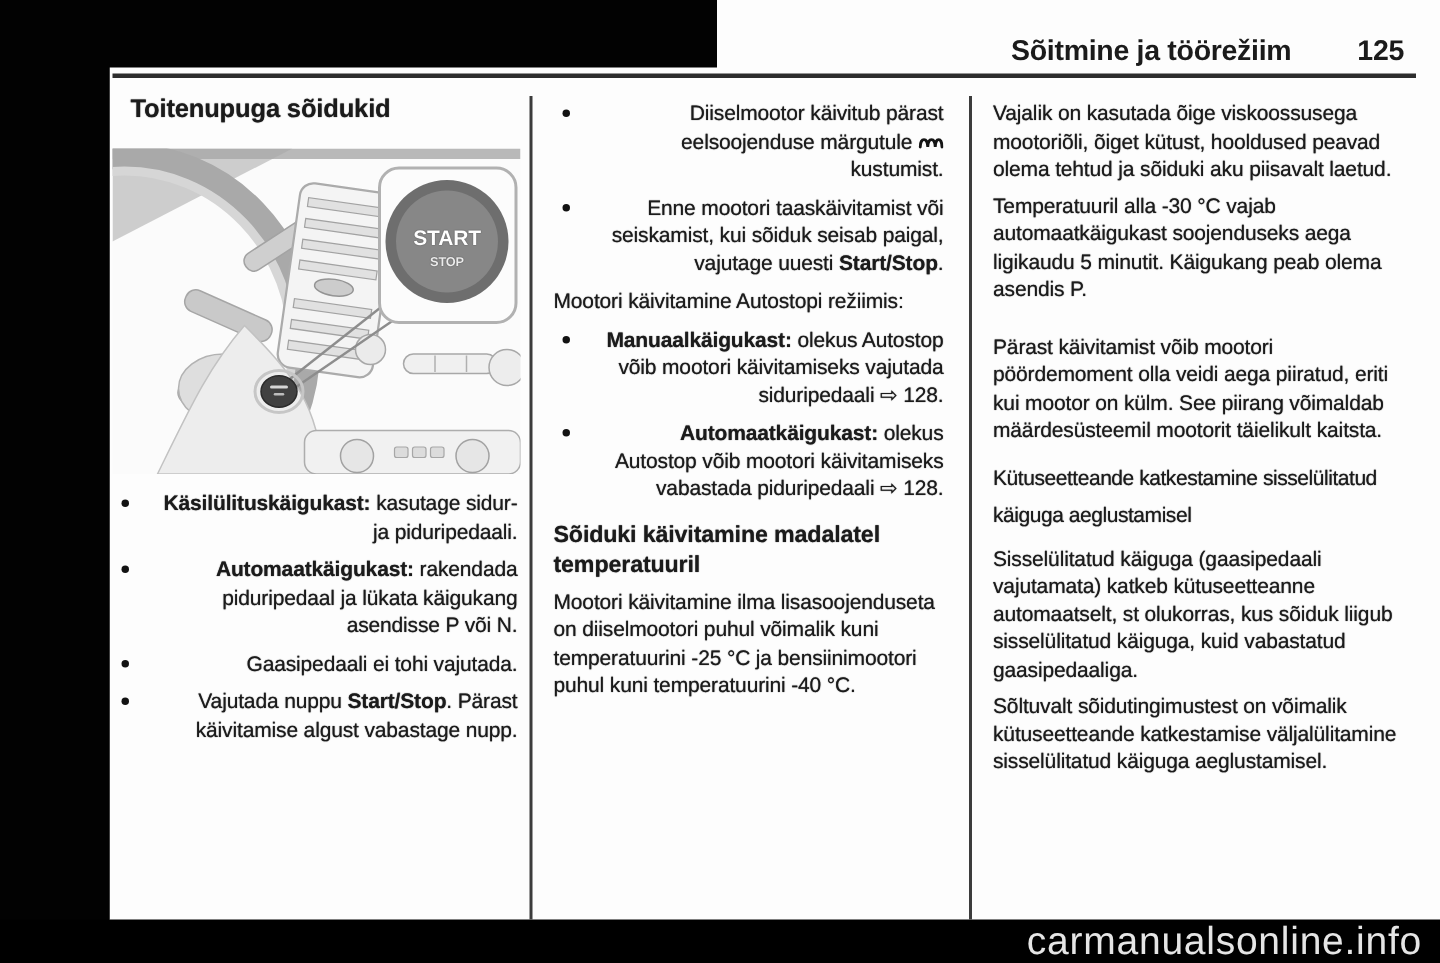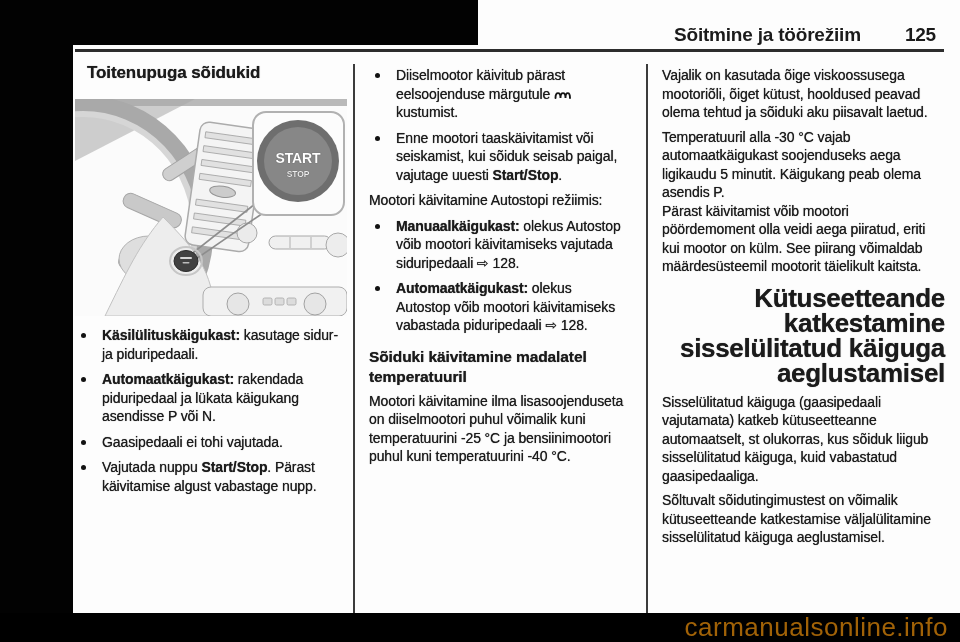--- a/index.html
+++ b/index.html
@@ -27,38 +27,38 @@
   .vdiv.d2{left:646px;}
 
   .col{position:absolute;font-size:14px;line-height:18.5px;font-weight:400;
        text-shadow:0 0 0.7px rgba(20,20,20,.85);letter-spacing:-0.1px;}
   .col-left{left:75px;top:63px;width:270px;}
   .col-mid{left:369px;top:66px;width:260px;}
   .col-right{left:662px;top:66px;width:283px;}
 
   .h-section{font-size:17px;font-weight:700;line-height:20px;margin:0 12px 8px;}
   .h-sub{font-size:15.5px;font-weight:700;line-height:20px;margin:0 0 5px;}
-  .h-big{font-size:26px;font-weight:700;line-height:25px;letter-spacing:-0.3px;margin:10px 0 7px;text-align:right;}
+  .h-big{font-size:14px;font-weight:400;line-height:25px;letter-spacing:-0.3px;margin:10px 0 7px;}
   .para{margin:0 0 6px;}
   .lead{margin:0 0 7px;}
   .b{font-weight:700;}
 
   .bullet{display:flex;margin:0 0 7px;}
   .bullet .dot{flex:none;width:5px;height:5px;border-radius:50%;background:#121212;
                margin:7px 0 0 6px;}
-  .bullet .btext{flex:1;margin-left:16px;}
+  .bullet .btext{flex:1;margin-left:16px;text-align:right;}
 
   .figure{width:272px;height:217px;margin:16px 0 10px;}
   .figure svg{display:block;}
 
   .glow-plug{display:inline-block;vertical-align:-1px;}
 
   .watermark{
     position:absolute;right:12px;bottom:0px;height:29px;line-height:29px;
-    font-size:26px;color:#a16207;letter-spacing:0.5px;
+    font-size:26px;color:#e5e5e5;letter-spacing:0.5px;
   }
 </style>
 </head>
 <body>
 
 <div class="paper"></div>
 <div class="left-black"></div>
 <div class="top-black"></div>
 
 <div class="header">
@@ -183,20 +183,20 @@
     <span class="dot"></span>
     <span class="btext"><span class="b">Automaatkäigukast:</span><span> olekus Autostop võib mootori käivitamiseks vabastada piduripedaali ⇨ 128.</span></span>
   </div>
 
   <div class="h-sub">Sõiduki käivitamine madalatel temperatuuril</div>
   <p class="para">Mootori käivitamine ilma lisasoojenduseta on diiselmootori puhul võimalik kuni temperatuurini -25 °C ja bensiinimootori puhul kuni temperatuurini -40 °C.</p>
 </div>
 
 <div class="col col-right">
   <p class="para">Vajalik on kasutada õige viskoossusega mootoriõli, õiget kütust, hooldused peavad olema tehtud ja sõiduki aku piisavalt laetud.</p>
-  <p class="para" style="margin-bottom:0;">Temperatuuril alla -30 °C vajab automaatkäigukast soojenduseks aega ligikaudu 5 minutit. Käigukang peab olema asendis P.</p>
+  <p class="para" style="margin-bottom:20px;">Temperatuuril alla -30 °C vajab automaatkäigukast soojenduseks aega ligikaudu 5 minutit. Käigukang peab olema asendis P.</p>
   <p class="para">Pärast käivitamist võib mootori pöördemoment olla veidi aega piiratud, eriti kui mootor on külm. See piirang võimaldab määrdesüsteemil mootorit täielikult kaitsta.</p>
   <div class="h-big">Kütuseetteande katkestamine sisselülitatud käiguga aeglustamisel</div>
   <p class="para">Sisselülitatud käiguga (gaasipedaali vajutamata) katkeb kütuseetteanne automaatselt, st olukorras, kus sõiduk liigub sisselülitatud käiguga, kuid vabastatud gaasipedaaliga.</p>
   <p class="para">Sõltuvalt sõidutingimustest on võimalik kütuseetteande katkestamise väljalülitamine sisselülitatud käiguga aeglustamisel.</p>
 </div>
 
 <div class="watermark">carmanualsonline.info</div>
 
 </body></html>

